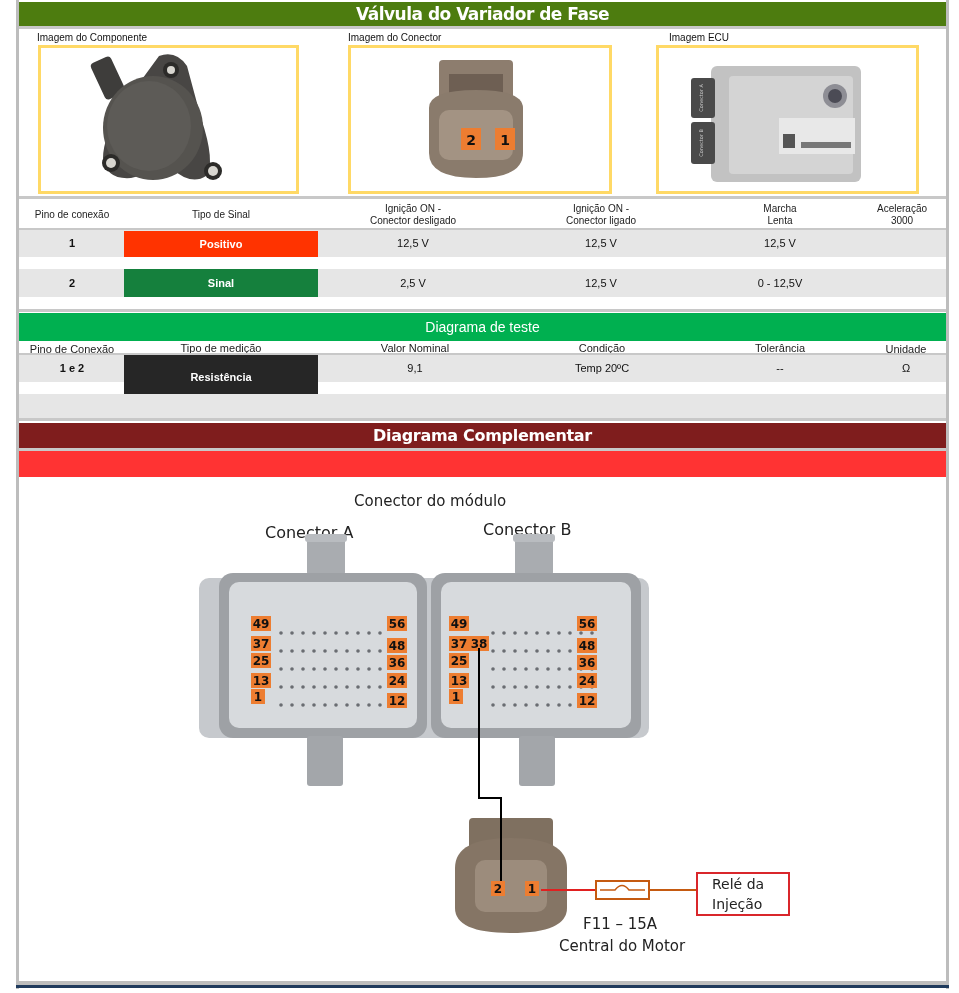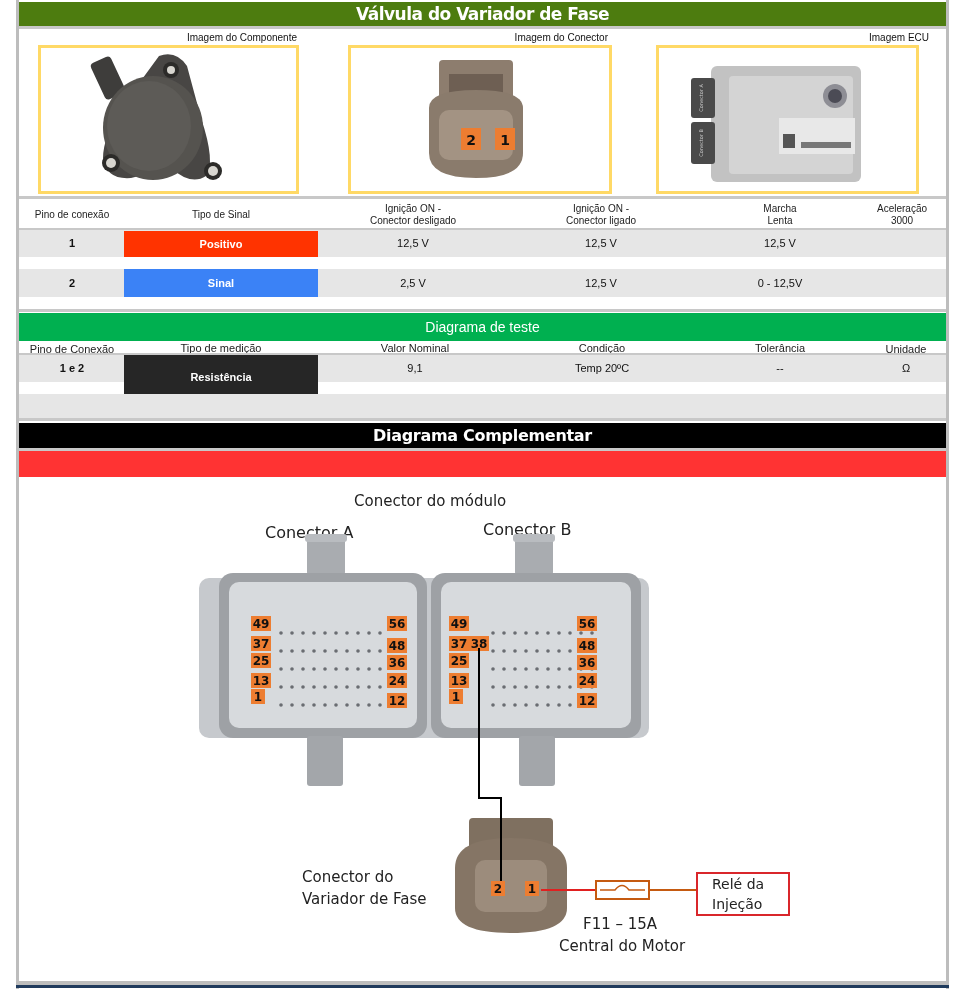--- a/index.html
+++ b/index.html
@@ -8,30 +8,30 @@
 
   .frame { position: absolute; left: 16px; top: 0; width: 933px; height: 989px;
            border-left: 3px solid #bdbdbd; border-right: 3px solid #bdbdbd; background: #fff; }
   .bottom-line { position: absolute; left: 16px; top: 985px; width: 933px; height: 3px; background: #1f3a5c; }
   .bottom-grey { position: absolute; left: 16px; top: 981px; width: 933px; height: 4px; background: #bdbdbd; }
 
   .band { position: absolute; left: 19px; width: 927px; display: flex; align-items: center; justify-content: center; color: #fff; }
   .band-title { top: 2px; height: 24px; background: #4d7c0f; font-family: "DejaVu Sans", sans-serif; font-weight: bold; font-size: 17px; letter-spacing: -0.5px; }
   .sep { position: absolute; left: 19px; width: 927px; height: 3px; background: #c8c8c8; }
 
-  .img-label { position: absolute; top: 32px; font-size: 10px; color: #111; text-align: right; width: 260px; }
+  .img-label { position: absolute; top: 32px; font-size: 10px; color: #111; text-align: left; width: 260px; }
   .img-box { position: absolute; top: 45px; height: 149px; border: 3px solid #ffd966; background: #fff; overflow: hidden; }
 
   .hdr { position: absolute; font-size: 10px; color: #222; text-align: center; line-height: 12px; }
   .row-bg { position: absolute; left: 19px; width: 927px; background: #e6e6e6; }
   .cell { position: absolute; font-size: 11px; color: #111; text-align: center; }
   .chip { position: absolute; color: #fff; font-weight: bold; font-size: 11px; display: flex; align-items: center; justify-content: center; }
 
   .band-green { top: 313px; height: 28px; background: #00b050; font-size: 14px; }
-  .band-blue { top: 423px; height: 25px; background: #000000; font-family: "DejaVu Sans", sans-serif; font-weight: bold; font-size: 16px; letter-spacing: -0.3px; }
+  .band-blue { top: 423px; height: 25px; background: #7f1d1d; font-family: "DejaVu Sans", sans-serif; font-weight: bold; font-size: 16px; letter-spacing: -0.3px; }
   .band-red { top: 451px; height: 26px; background: #ff3333; }
 
   .diagram { position: absolute; left: 19px; top: 478px; width: 927px; height: 503px; }
   .diag-text { position: absolute; font-family: "DejaVu Sans", sans-serif; color: #222; }
 </style>
 </head>
 <body>
 
 <div class="frame"></div>
 
@@ -112,21 +112,21 @@
 <div class="row-bg" style="top:230px; height:27px;"></div>
 <div class="cell" style="left:22px; top:237px; width:100px; font-weight:bold;">1</div>
 <div class="chip" style="left:124px; top:231px; width:194px; height:26px; background:#ff3300;">Positivo</div>
 <div class="cell" style="left:328px; top:237px; width:170px;">12,5 V</div>
 <div class="cell" style="left:516px; top:237px; width:170px;">12,5 V</div>
 <div class="cell" style="left:730px; top:237px; width:100px;">12,5 V</div>
 <div class="cell" style="left:862px; top:237px; width:80px;"></div>
 
 <div class="row-bg" style="top:269px; height:28px;"></div>
 <div class="cell" style="left:22px; top:277px; width:100px; font-weight:bold;">2</div>
-<div class="chip" style="left:124px; top:269px; width:194px; height:28px; background:#3b82f6;">Sinal</div>
+<div class="chip" style="left:124px; top:269px; width:194px; height:28px; background:#15803d;">Sinal</div>
 <div class="cell" style="left:328px; top:277px; width:170px;">2,5 V</div>
 <div class="cell" style="left:516px; top:277px; width:170px;">12,5 V</div>
 <div class="cell" style="left:730px; top:277px; width:100px;">0 - 12,5V</div>
 <div class="cell" style="left:862px; top:277px; width:80px;"></div>
 
 <div class="sep" style="top:309px;"></div>
 
 <div class="band band-green">Diagrama de teste</div>
 <div class="hdr" style="left:22px; top:343px; width:100px; font-size:11px;">Pino de Conexão</div>
 <div class="hdr" style="left:124px; top:342px; width:194px; font-size:11px;">Tipo de medição</div>
@@ -339,24 +339,20 @@
     <rect x="678" y="395" width="92" height="42" fill="#fff" stroke="#d9262b" stroke-width="2"></rect>
 
     <g id="compPins">
         <rect x="472" y="403" width="14" height="15" fill="#ed7d31"></rect>
         <text x="479" y="415" text-anchor="middle" font-family="DejaVu Sans, sans-serif" font-weight="bold" font-size="12" fill="#111">2</text>
         <rect x="506" y="403" width="14" height="15" fill="#ed7d31"></rect>
         <text x="513" y="415" text-anchor="middle" font-family="DejaVu Sans, sans-serif" font-weight="bold" font-size="12" fill="#111">1</text>
       </g>
   </svg>
 
-  <div class="diag-text" style="left:283px; top:388px; font-size:15px; line-height:22px;">
-    <div>Conector do</div>
-    <div>Variador de Fase</div>
-  </div>
   <div class="diag-text" style="left:693px; top:396px; font-size:14px; line-height:20px;">
     <div>Relé da</div>
     <div>Injeção</div>
   </div>
   <div class="diag-text" style="left:564px; top:437px; font-size:15px;">F11 – 15A</div>
   <div class="diag-text" style="left:540px; top:459px; font-size:15px;">Central do Motor</div>
 </div>
 
 <div class="bottom-grey"></div>
 <div class="bottom-line"></div>

